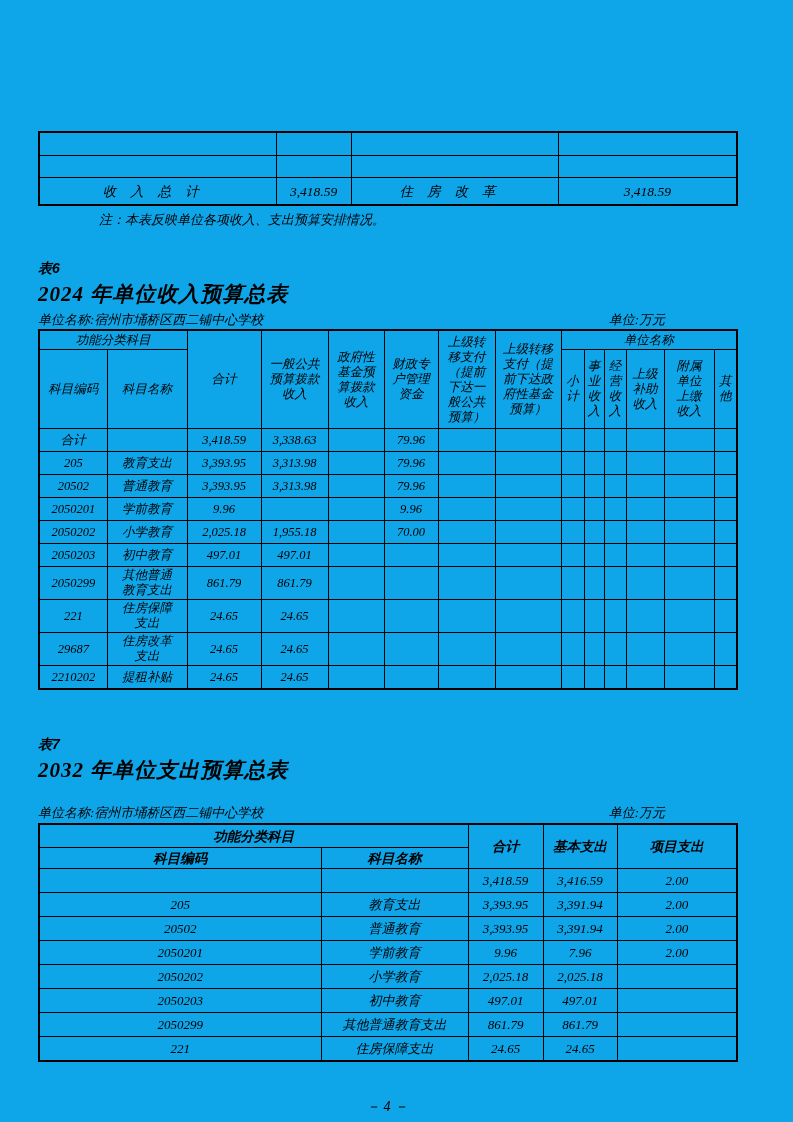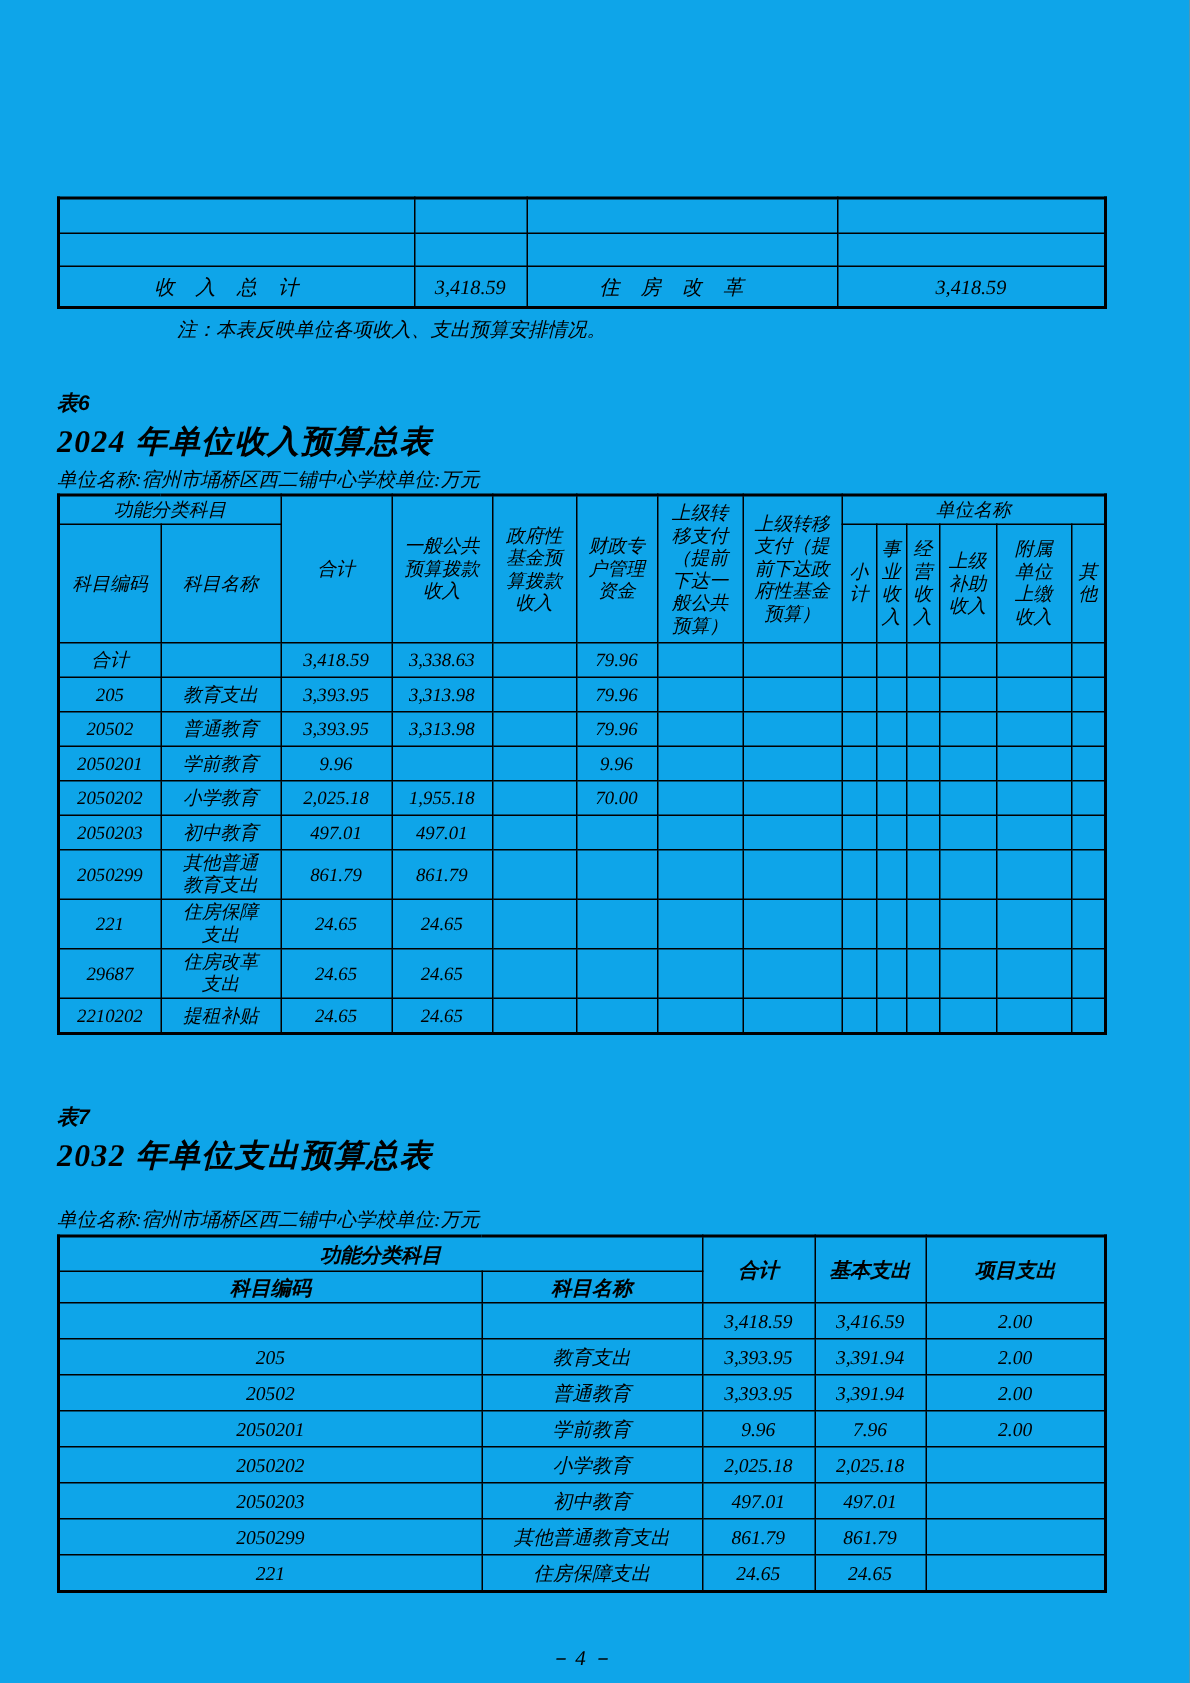--- a/index.html
+++ b/index.html
@@ -23,31 +23,31 @@
     font-family:"Liberation Serif","DejaVu Serif",serif;
   }
 
   
   .top-table { margin-top:131px; }
   .top-table tr.r1 td { height:20px; }
   .top-table tr.r2 td { height:19px; }
   .top-table tr.r3 td { height:24px; font-size:13.5px; }
   .spaced { letter-spacing:14px; }
 
-  .note { margin:6px 0 0 80px; font-size:13px; line-height:16px; }
+  .note { margin:6px 0 0 61px; font-size:13px; line-height:16px; }
 
   .tbl-label { font-family:"Liberation Sans","DejaVu Sans",sans-serif;
     font-weight:bold; font-size:14px; line-height:16px; }
   .lbl6 { margin-top:32px; }
   .lbl7 { margin-top:46px; }
 
   .doc-title { margin:6px 0 0 0; font-weight:bold;
     font-size:21px; line-height:25px; letter-spacing:1px; }
 
-  .caption-row { display:flex; 
+  .caption-row { display:flex; justify-content:space-between;
     font-size:13px; line-height:15px; }
   .cap6 { margin-top:5px; }
   .cap7 { margin-top:22px; }
   .caption-row .unit-label { padding-right:71px; }
 
   
   .t6 { margin-top:2px; }
   .t6 thead tr.h1 th { height:16px; }
   .t6 thead tr.h2 th { height:76px; }
   .t6 tbody td { height:20px; }

